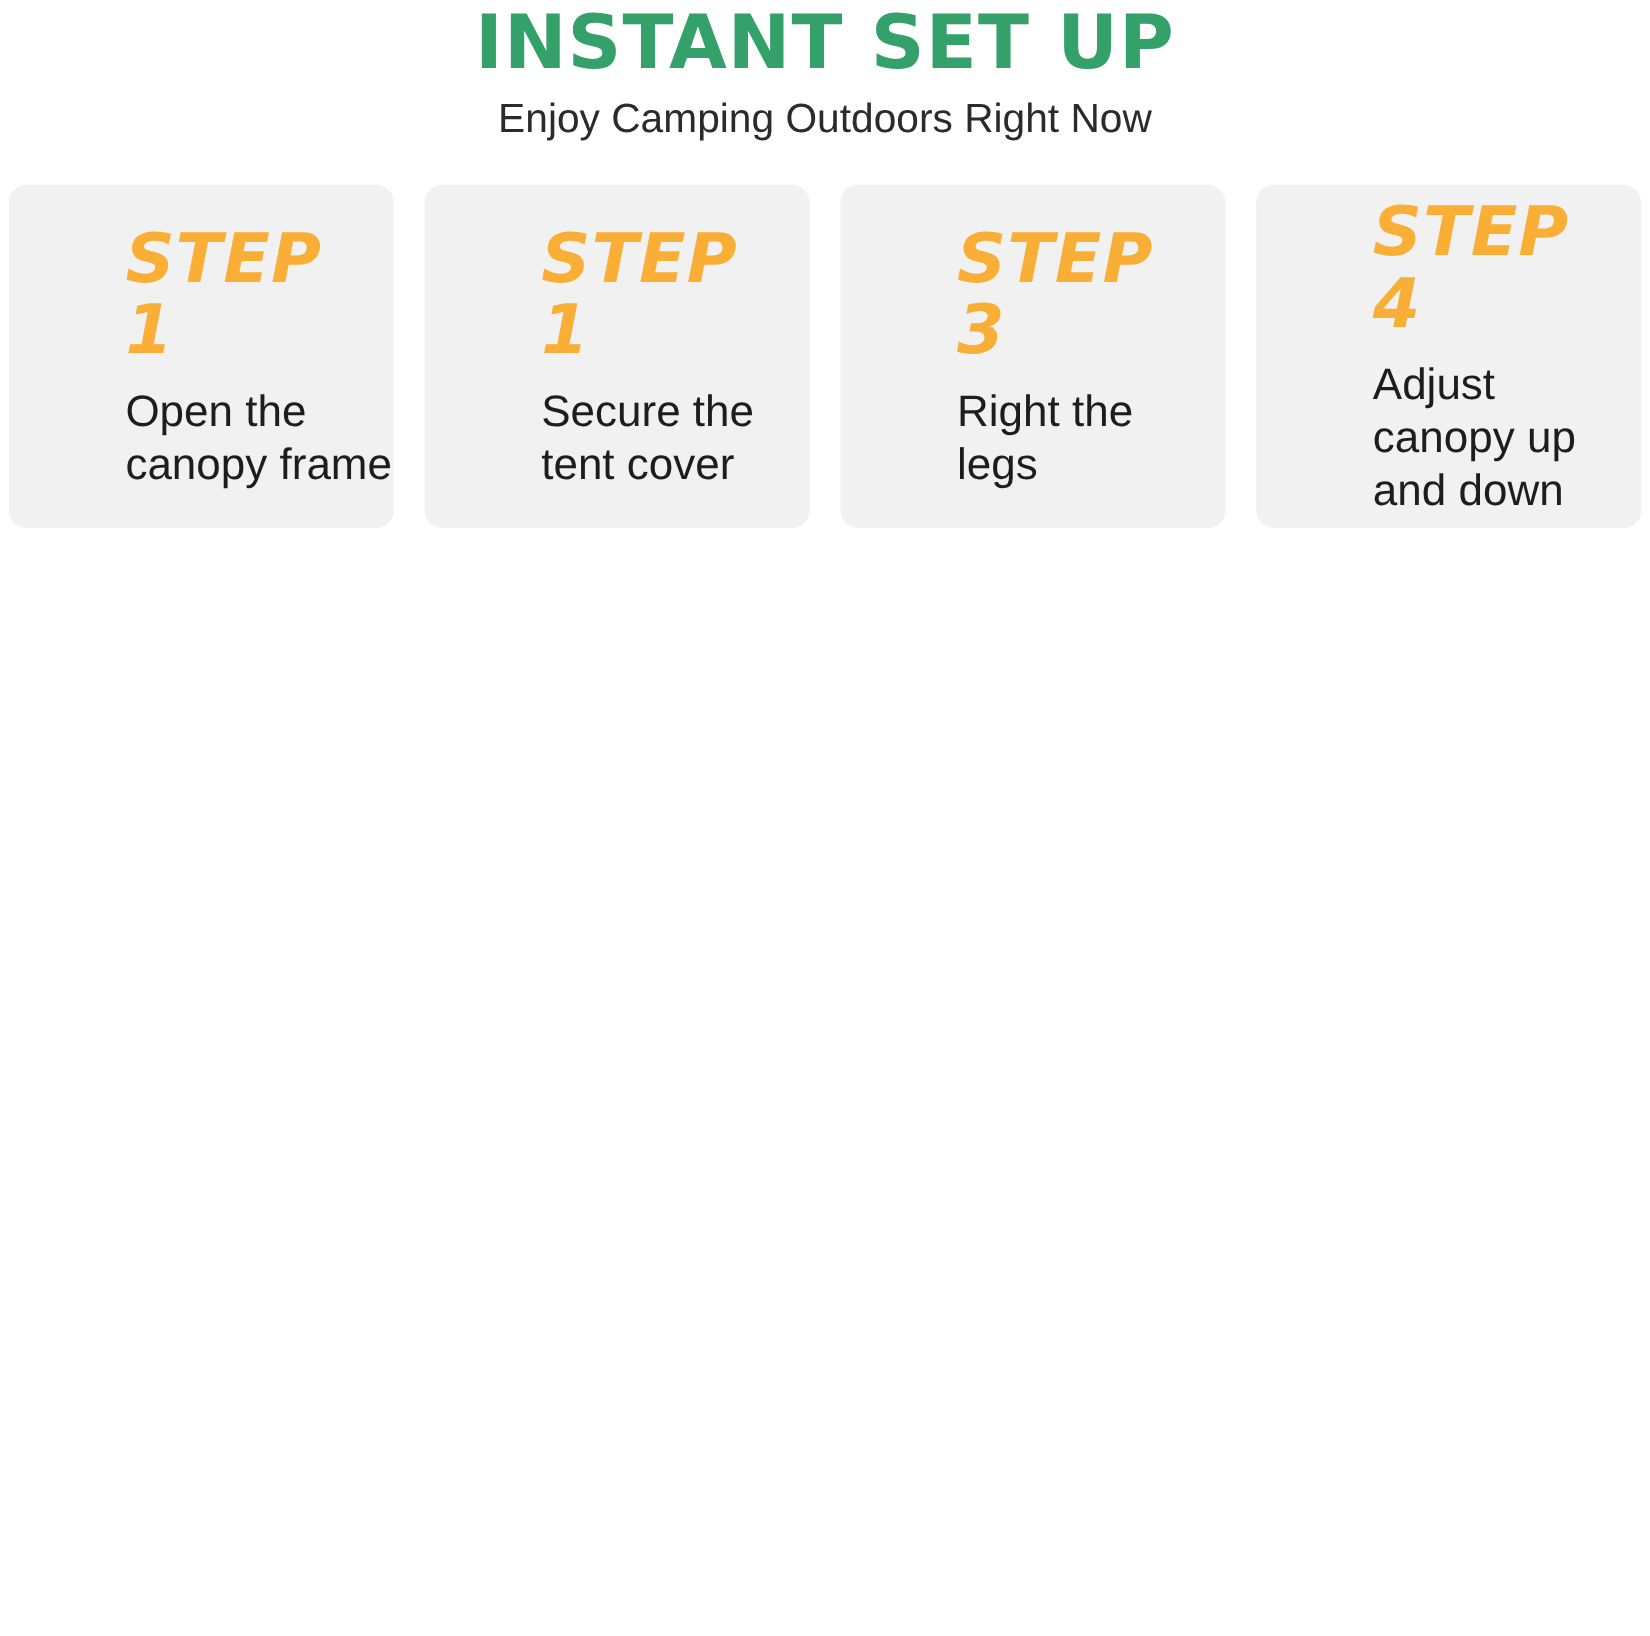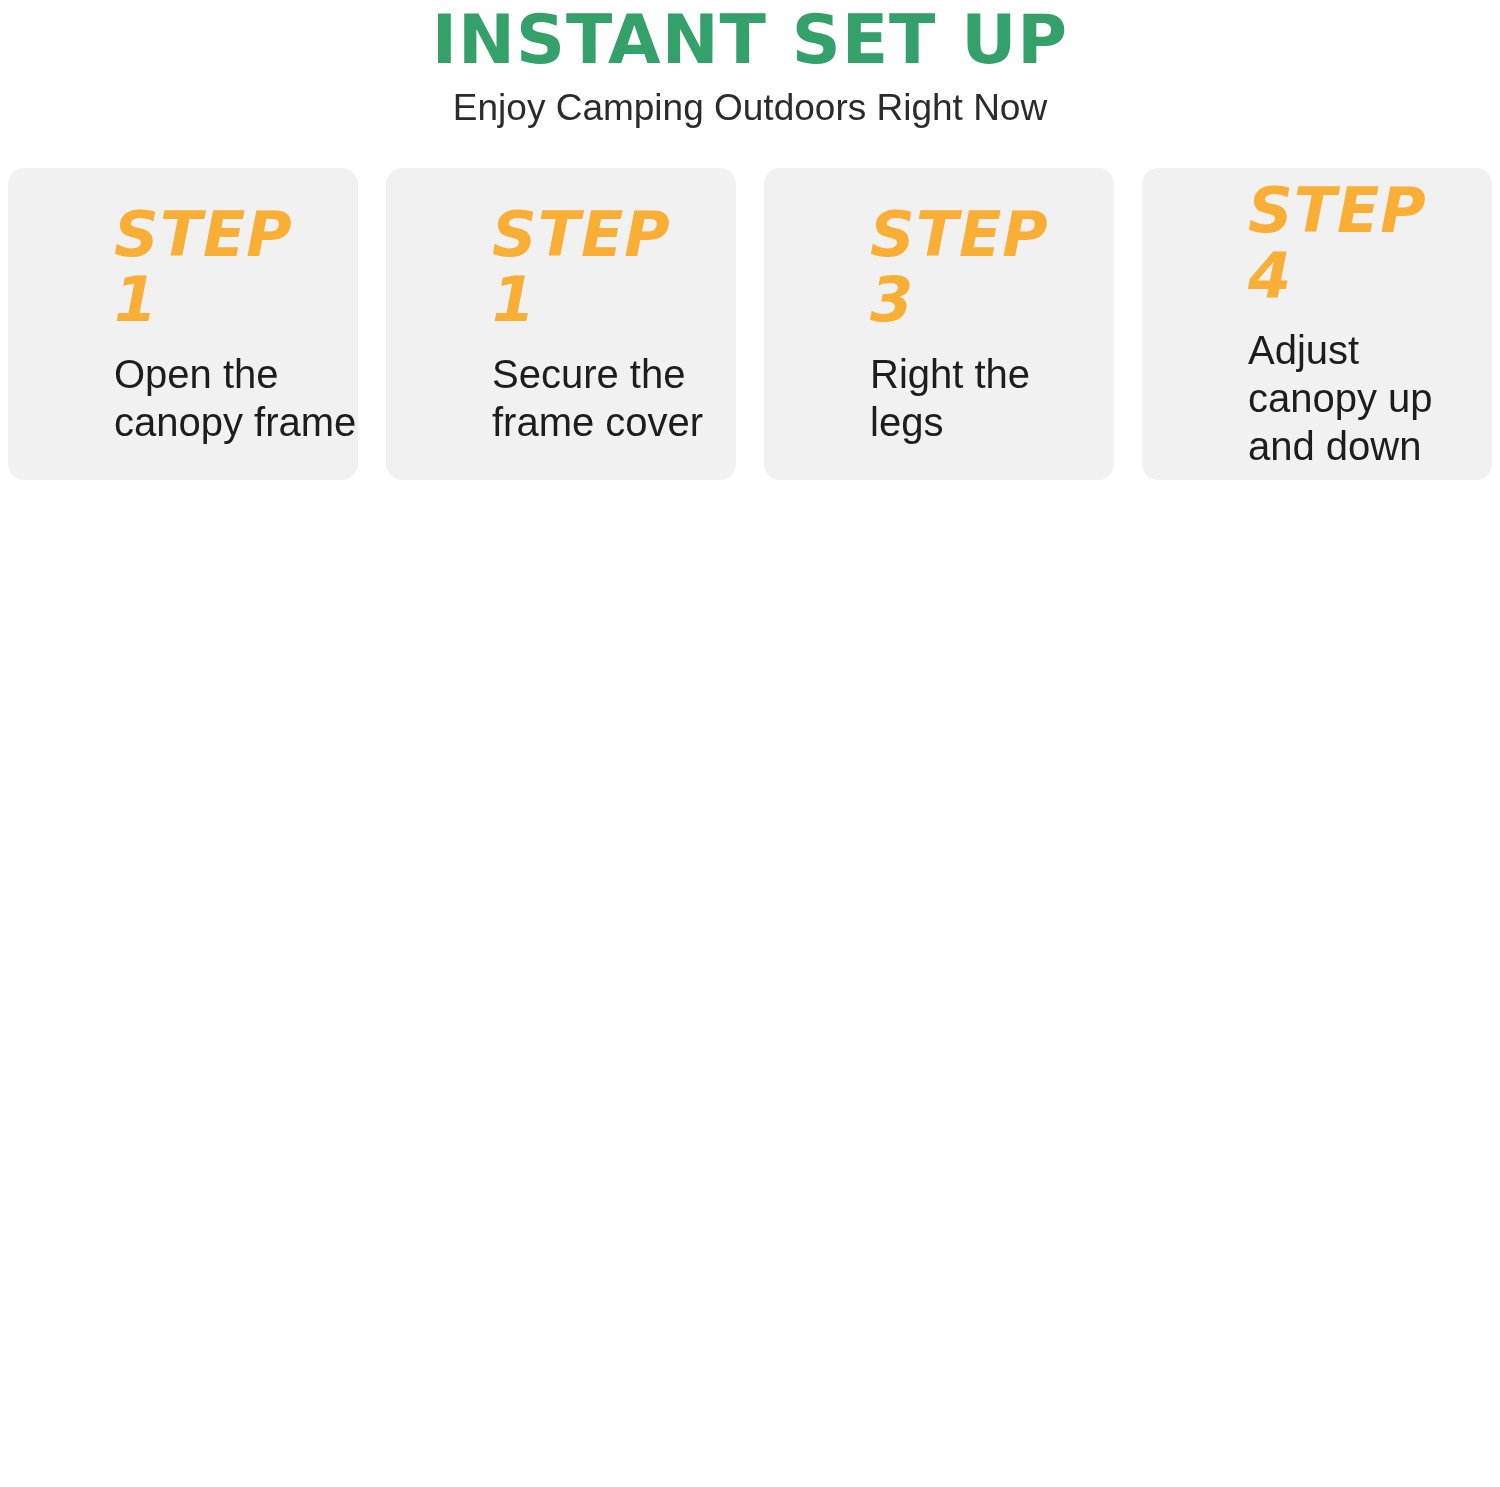--- a/index.html
+++ b/index.html
@@ -187,21 +187,21 @@
             <rect x="400" y="22" width="9" height="9" rx="2"></rect>
             <rect x="504" y="22" width="9" height="9" rx="2"></rect>
           </g>
         </svg>
       </div>
     </div>
 
     <div class="step-row">
       <div class="step-left">
         <div class="step-number">STEP 1</div>
-        <div class="step-desc">Secure the frame cover</div>
+        <div class="step-desc">Secure the tent cover</div>
       </div>
 
       <div class="arrow-wrap">
         <div class="arrow-circle">
           <svg width="24" height="24" viewBox="0 0 24 24" aria-hidden="true">
             <path d="M8 5 L17 12 L8 19 Z" fill="#34a06a"></path>
           </svg>
         </div>
       </div>
 

